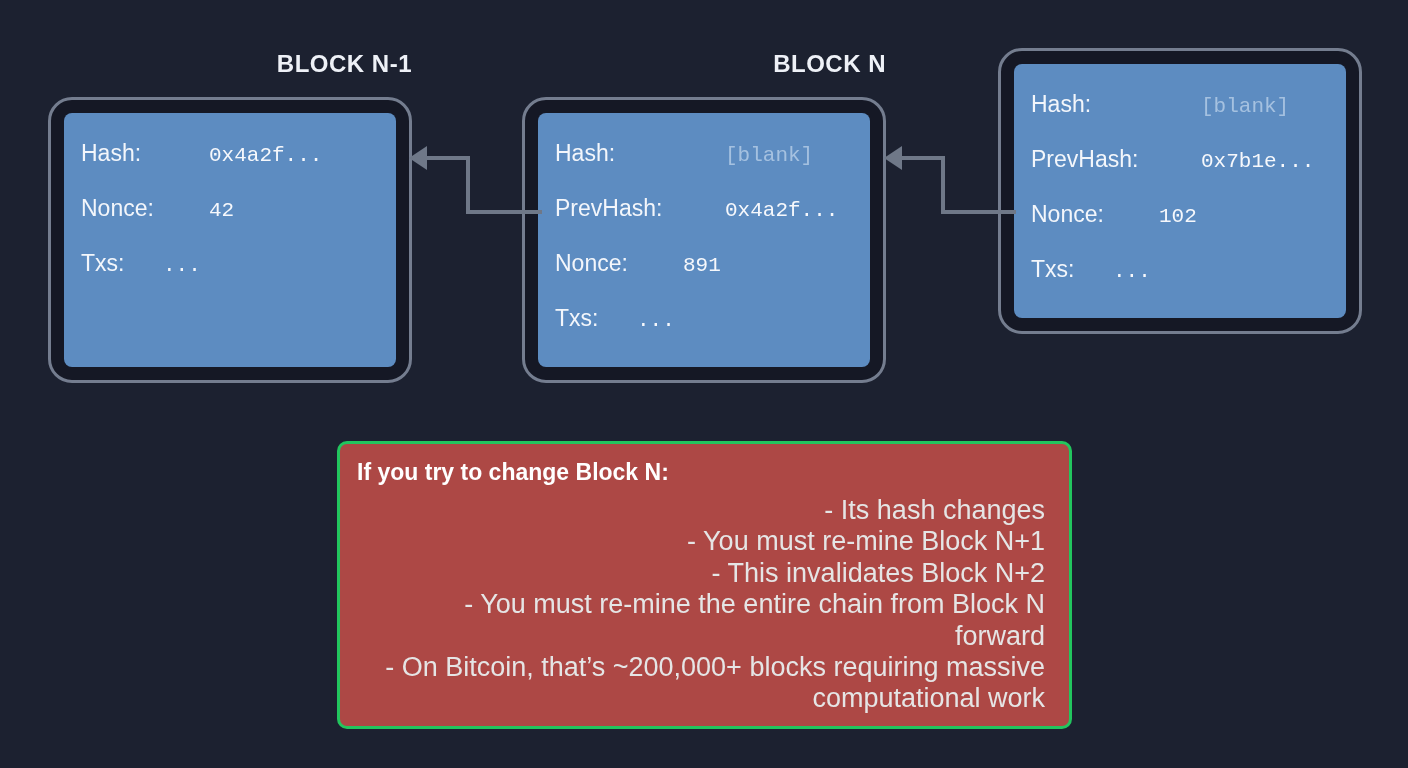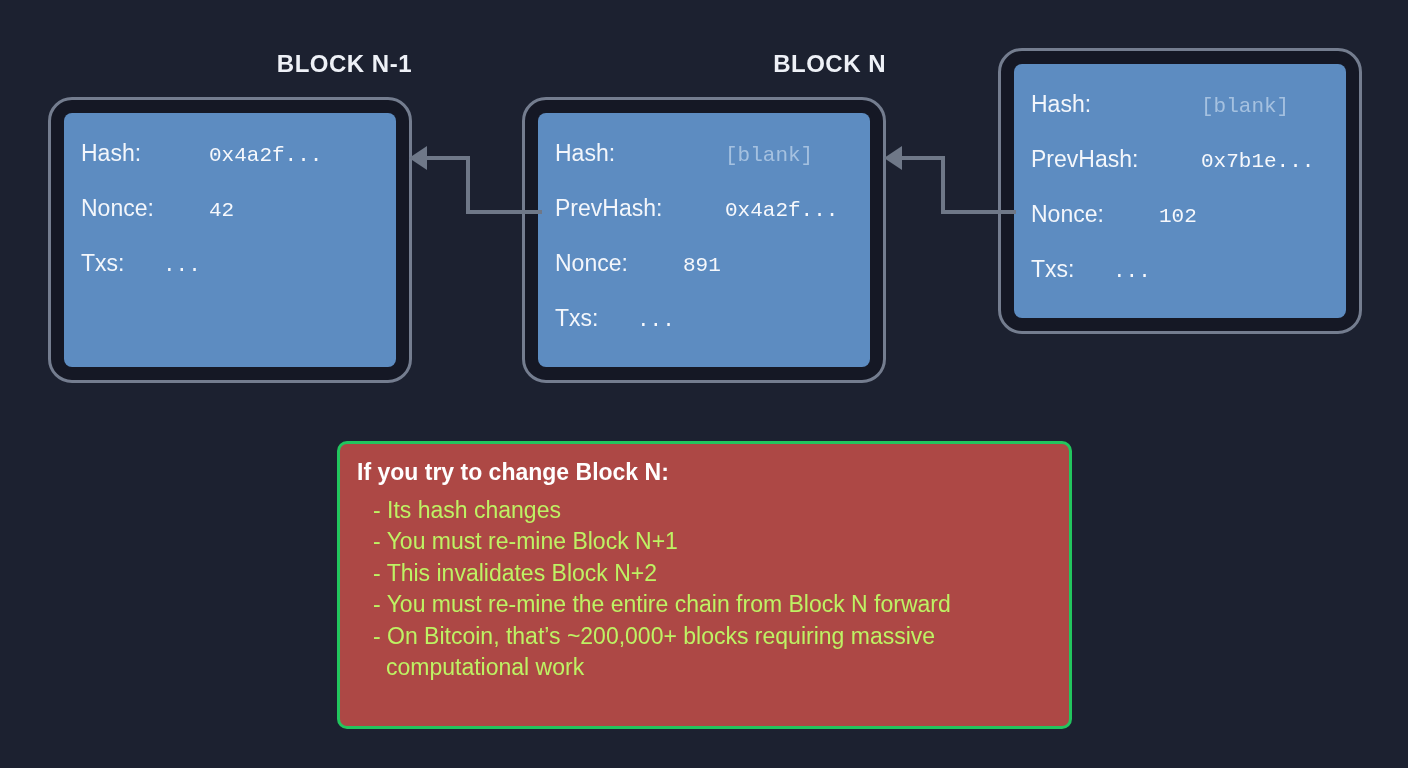--- a/index.html
+++ b/index.html
@@ -45,22 +45,22 @@
     position:absolute;left:337px;top:441px;width:735px;height:288px;
     box-sizing:border-box;background:#ad4845;
     border:3px solid #22c55e;border-radius:10px;
     padding:13px 24px 12px 15px;
   }
   .warning-title{
     font-size:23px;font-weight:700;color:#ffffff;line-height:28px;
     margin:1px 0 9px 2px;
   }
   .warning-item{
-    font-size:23px;color:#bef264;line-height:31.4px;
-    padding-left:31px;text-indent:-13px;
+    font-size:27px;color:#e5e5e5;line-height:31.4px;
+    padding-left:31px;text-indent:-13px;text-align:right;
   }
   .warning-item.cont{text-indent:0;}
 </style>
 </head>
 <body>
 
 <div class="canvas">
 
   <div class="block" style="left:48px;">
     <div class="block-title">BLOCK N-1</div>

